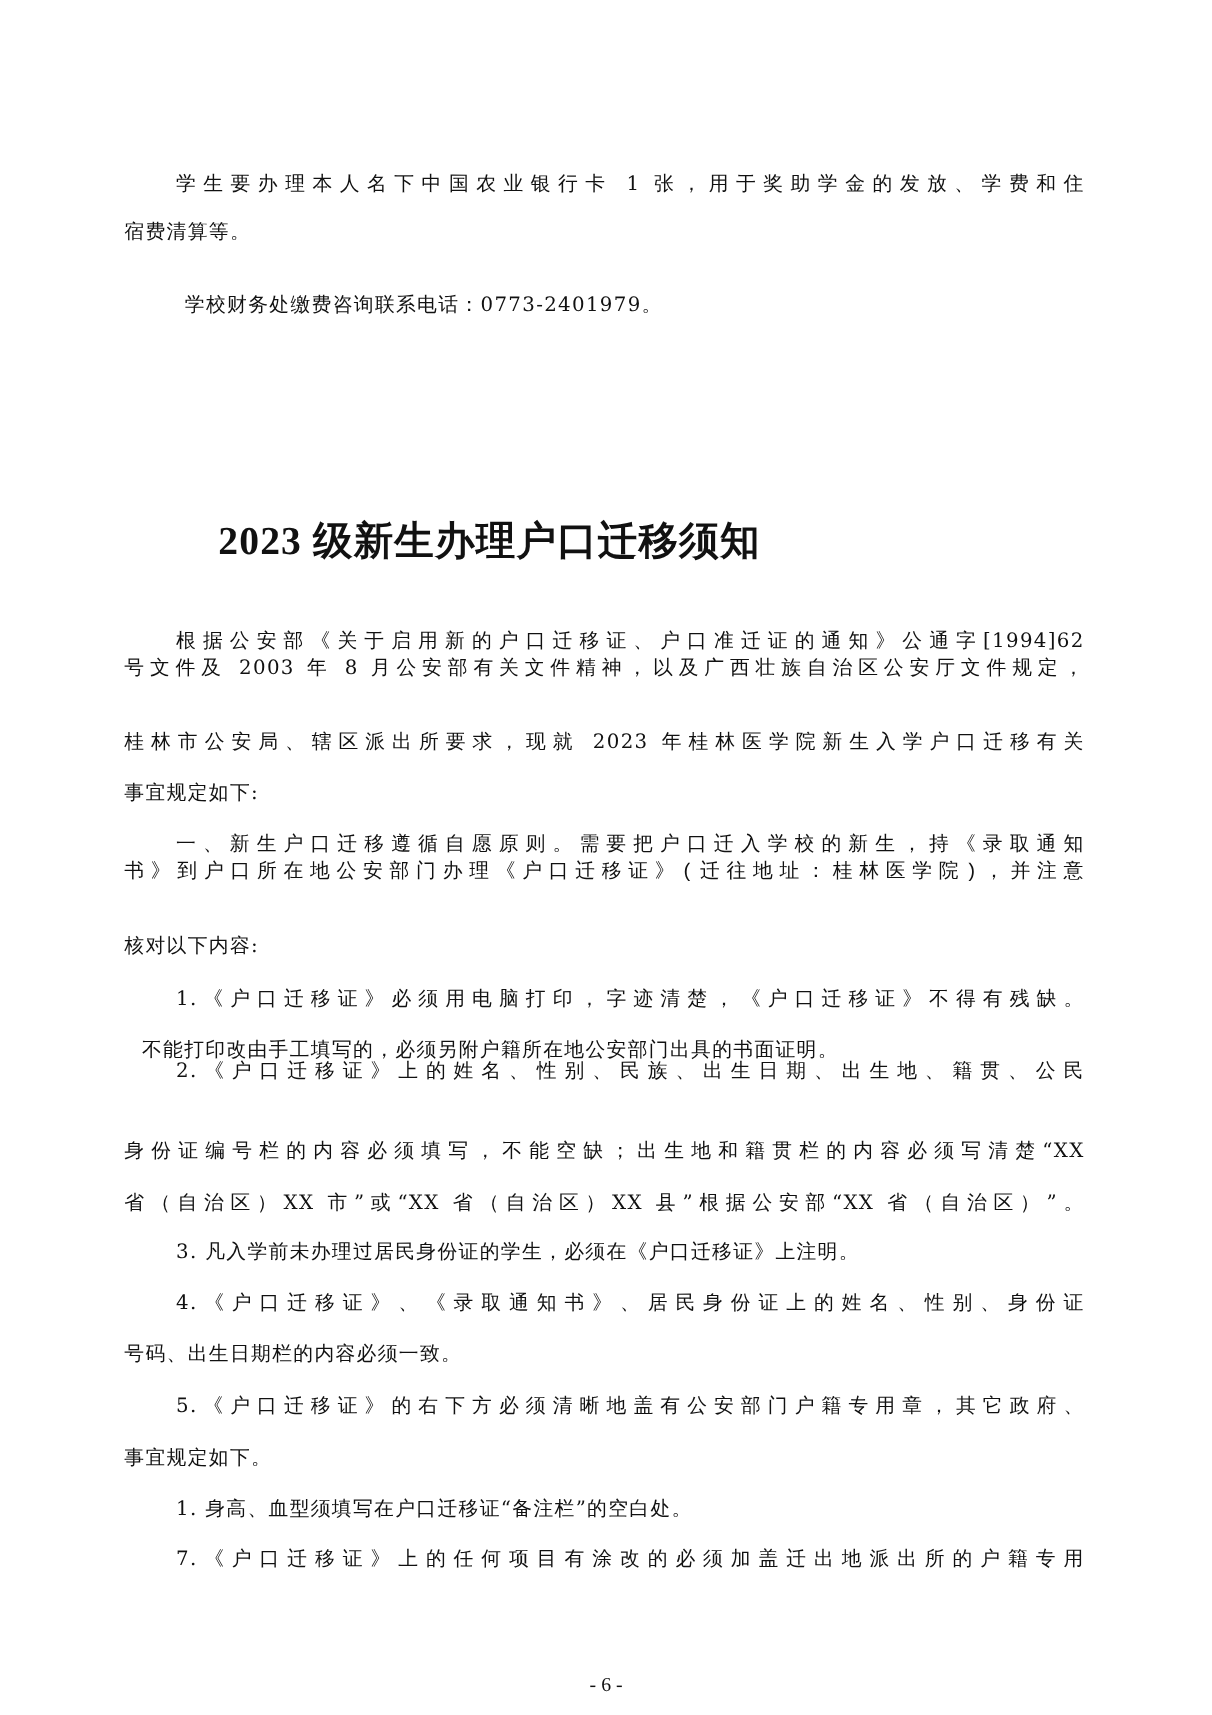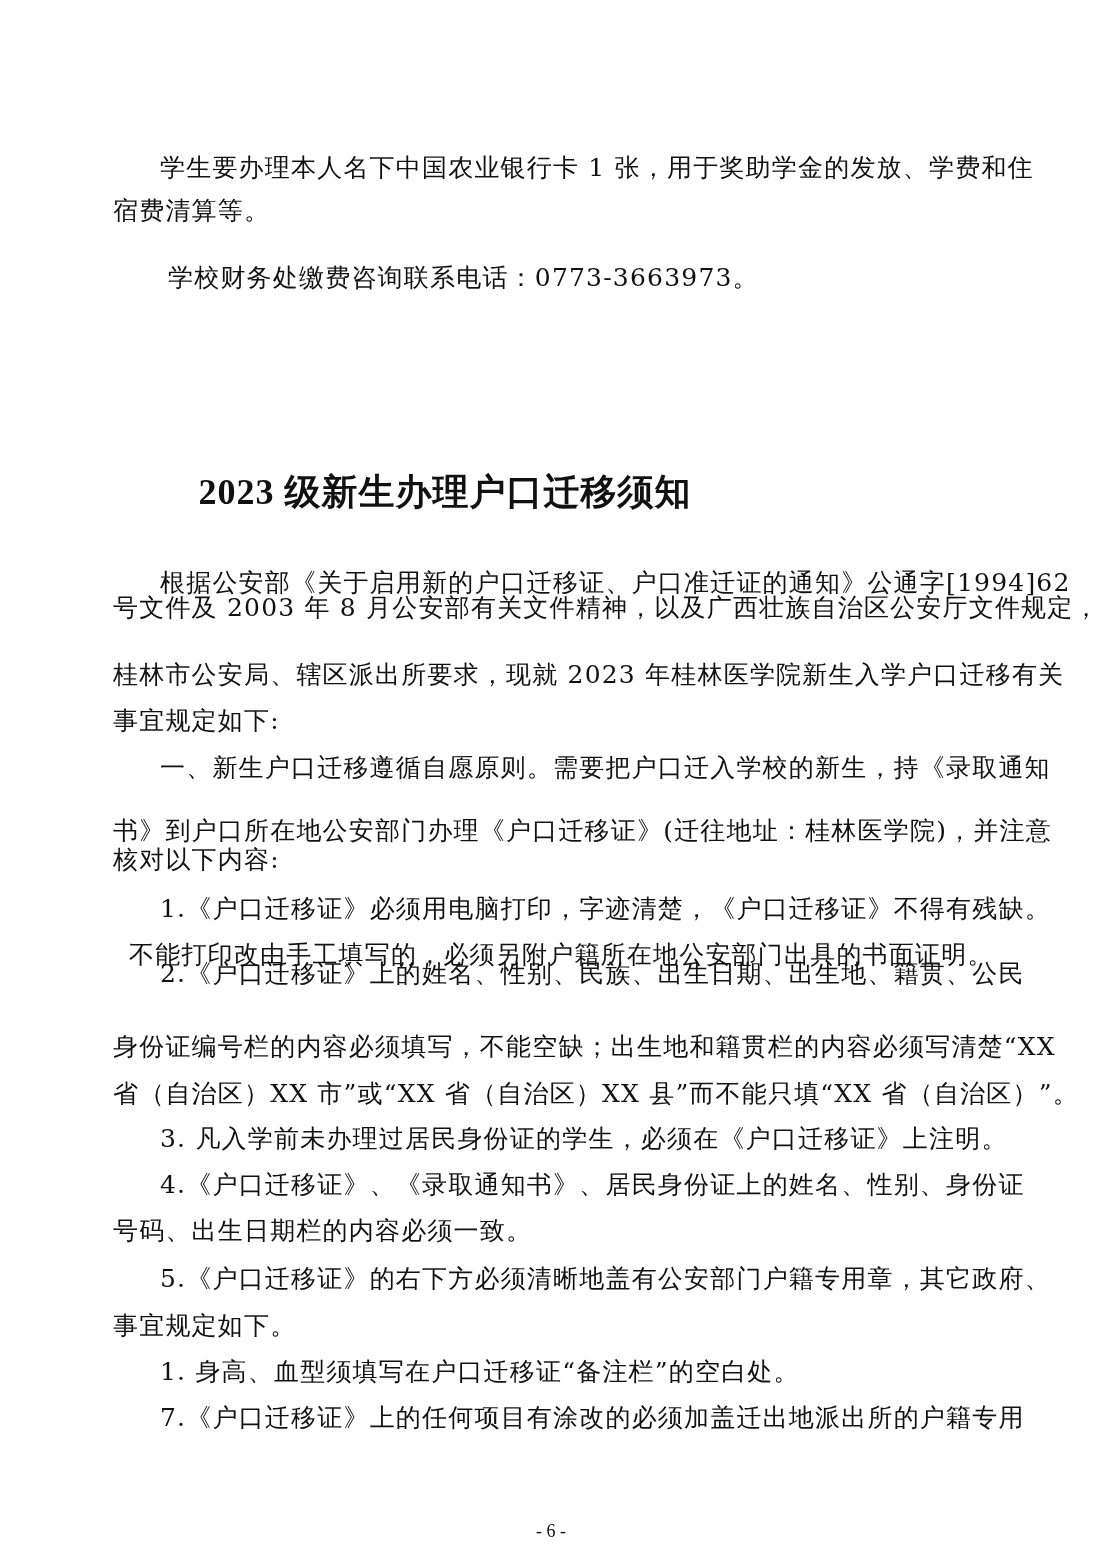--- a/index.html
+++ b/index.html
@@ -1,49 +1,49 @@
 <!DOCTYPE html>
 <html><head>
   <meta charset="utf-8">
   <style>
     html, body { margin: 0; padding: 0; background: #ffffff; }
     body { width: 1102px; height: 1559px; position: relative; overflow: hidden;
            font-family: "DejaVu Serif", "Liberation Serif", serif; color: #111; }
-    .line { position: absolute; left: 113px; width: 873px; font-size: 25px;
+    .line { position: absolute; left: 113px; width: 873px; font-size: 18px;
             letter-spacing: 1.2px; white-space: nowrap; line-height: 30px; }
     .indent { left: 160px; width: 826px; }
     .title { position: absolute; top: 468px; left: 0; width: 890px; text-align: center;
              font-family: "Liberation Serif", "DejaVu Serif", serif; font-weight: bold;
              font-size: 36px; letter-spacing: 1px; }
     .pagenum { position: absolute; top: 1521px; left: 0; width: 1102px; text-align: center;
                font-family: "Liberation Serif", serif; font-size: 18px; }
     .justify { text-align: justify; text-align-last: justify; }
   </style>
 </head>
 <body>
 
 <div>
   <div class="line indent justify" style="top:153px;">学生要办理本人名下中国农业银行卡 1 张，用于奖助学金的发放、学费和住</div>
   <div class="line" style="top:196px;">宿费清算等。</div>
-  <div class="line" style="top:263px; left:168px;">学校财务处缴费咨询联系电话：0773-3663973。</div>
+  <div class="line" style="top:263px; left:168px;">学校财务处缴费咨询联系电话：0773-2401979。</div>
 
   <div class="title">2023 级新生办理户口迁移须知</div>
 
   <div class="line indent justify" style="top:568px;">根据公安部《关于启用新的户口迁移证、户口准迁证的通知》公通字[1994]62</div>
   <div class="line justify" style="top:593px;">号文件及 2003 年 8 月公安部有关文件精神，以及广西壮族自治区公安厅文件规定，</div>
   <div class="line justify" style="top:660px;">桂林市公安局、辖区派出所要求，现就 2023 年桂林医学院新生入学户口迁移有关</div>
   <div class="line" style="top:706px;">事宜规定如下:</div>
   <div class="line indent justify" style="top:753px;">一、新生户口迁移遵循自愿原则。需要把户口迁入学校的新生，持《录取通知</div>
-  <div class="line justify" style="top:816px;">书》到户口所在地公安部门办理《户口迁移证》(迁往地址：桂林医学院)，并注意</div>
+  <div class="line justify" style="top:778px;font-family:Liberation Mono, monospace;">书》到户口所在地公安部门办理《户口迁移证》(迁往地址：桂林医学院)，并注意</div>
   <div class="line" style="top:845px;">核对以下内容:</div>
   <div class="line indent justify" style="top:894px;">1.《户口迁移证》必须用电脑打印，字迹清楚，《户口迁移证》不得有残缺。</div>
   <div class="line" style="top:940px;margin-left:16px;">不能打印改由手工填写的，必须另附户籍所在地公安部门出具的书面证明。</div>
   <div class="line indent justify" style="top:959px;">2.《户口迁移证》上的姓名、性别、民族、出生日期、出生地、籍贯、公民</div>
   <div class="line justify" style="top:1032px;">身份证编号栏的内容必须填写，不能空缺；出生地和籍贯栏的内容必须写清楚“XX</div>
-  <div class="line justify" style="top:1079px;">省（自治区）XX 市”或“XX 省（自治区）XX 县”而不能只填“XX 省（自治区）”。</div>
+  <div class="line justify" style="top:1079px;">省（自治区）XX 市”或“XX 省（自治区）XX 县”根据公安部“XX 省（自治区）”。</div>
   <div class="line indent" style="top:1124px;">3. 凡入学前未办理过居民身份证的学生，必须在《户口迁移证》上注明。</div>
   <div class="line indent justify" style="top:1170px;">4.《户口迁移证》、《录取通知书》、居民身份证上的姓名、性别、身份证</div>
   <div class="line" style="top:1216px;">号码、出生日期栏的内容必须一致。</div>
   <div class="line indent justify" style="top:1264px;">5.《户口迁移证》的右下方必须清晰地盖有公安部门户籍专用章，其它政府、</div>
   <div class="line" style="top:1311px;">事宜规定如下。</div>
   <div class="line indent" style="top:1357px;">1. 身高、血型须填写在户口迁移证“备注栏”的空白处。</div>
   <div class="line indent justify" style="top:1403px;">7.《户口迁移证》上的任何项目有涂改的必须加盖迁出地派出所的户籍专用</div>
 
   <div class="pagenum">- 6 -</div>
 </div>

